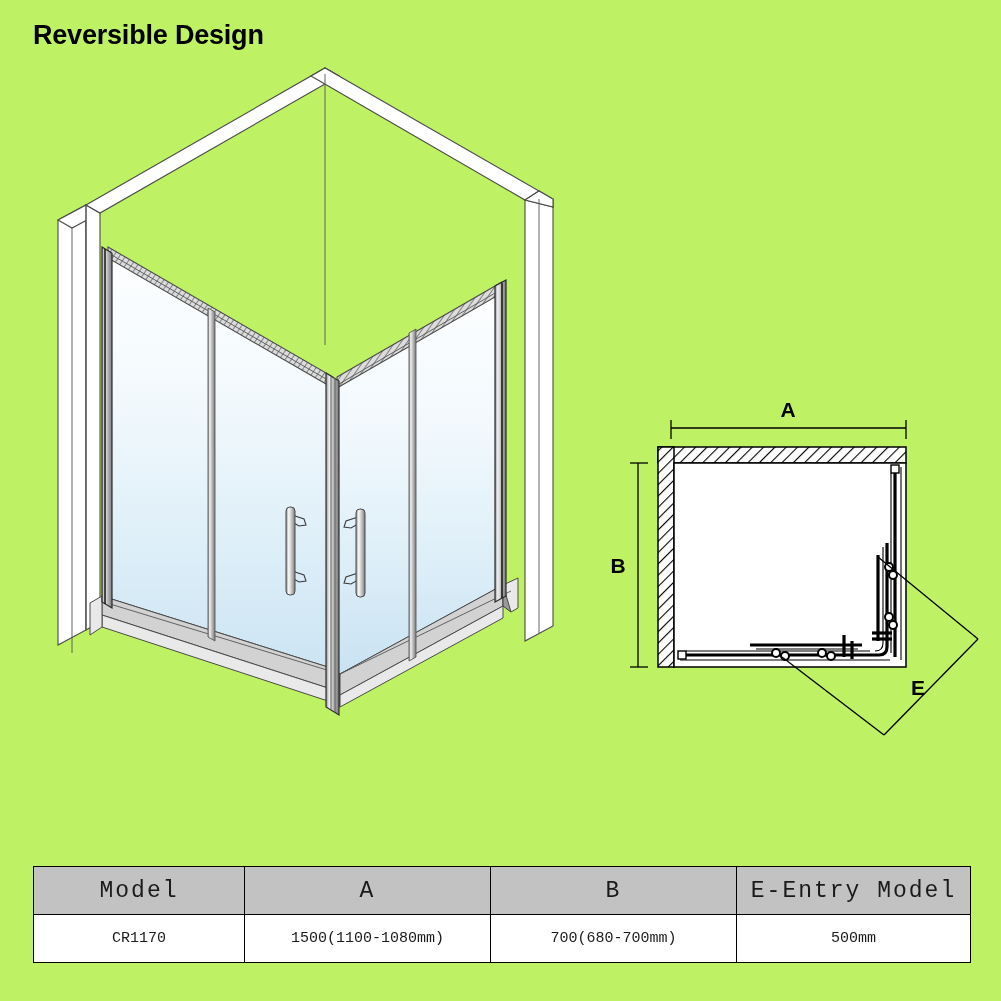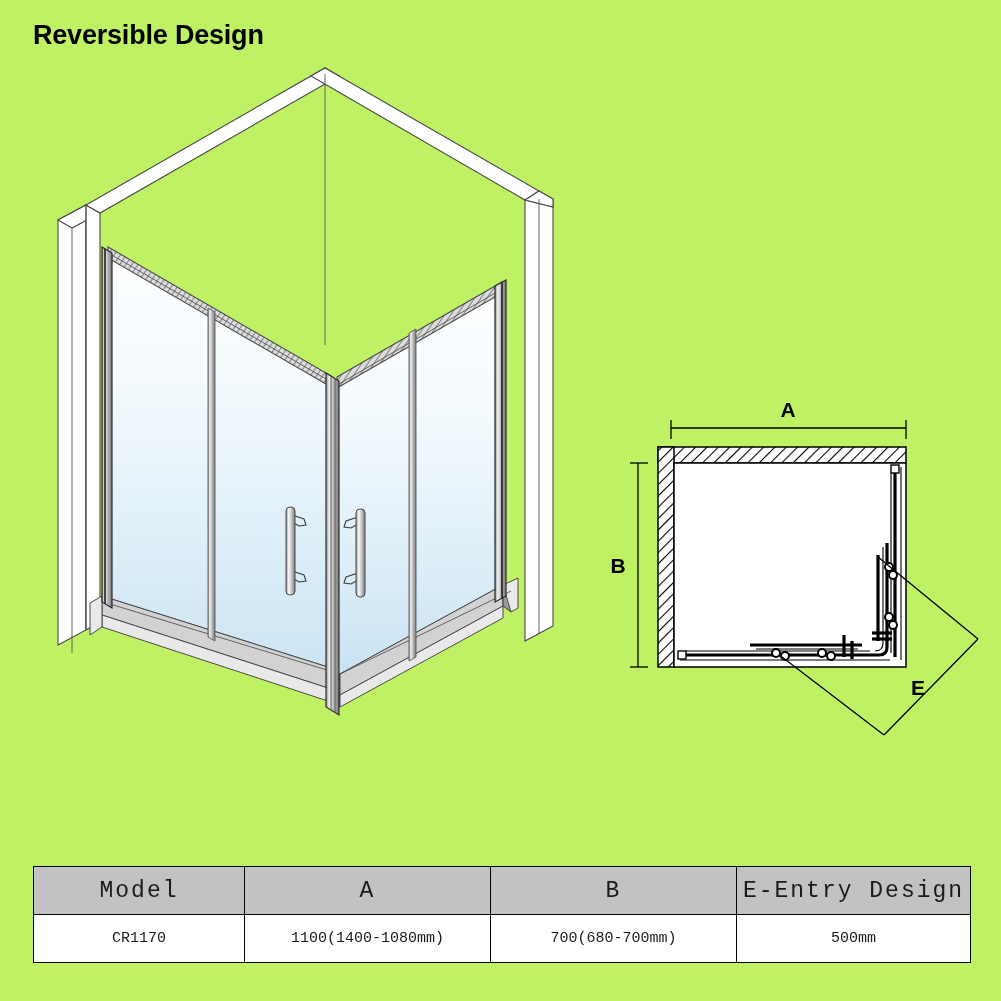--- a/index.html
+++ b/index.html
@@ -318,24 +318,24 @@
       </g>
     </svg>
   </div>
 
   <table id="spec-table">
     <tbody>
         <tr class="header-row">
       <td class="col-model">Model</td>
       <td class="col-a">A</td>
       <td class="col-b">B</td>
-      <td class="col-e">E-Entry Design</td>
+      <td class="col-e">E-Entry Model</td>
     </tr>
     <tr class="data-row">
       <td class="col-model">CR1170</td>
-      <td class="col-a">1100(1400-1080mm)</td>
+      <td class="col-a">1500(1100-1080mm)</td>
       <td class="col-b">700(680-700mm)</td>
       <td class="col-e">500mm</td>
     </tr>
   </tbody>
     </table>
 
 </div>
 
 </body></html>

